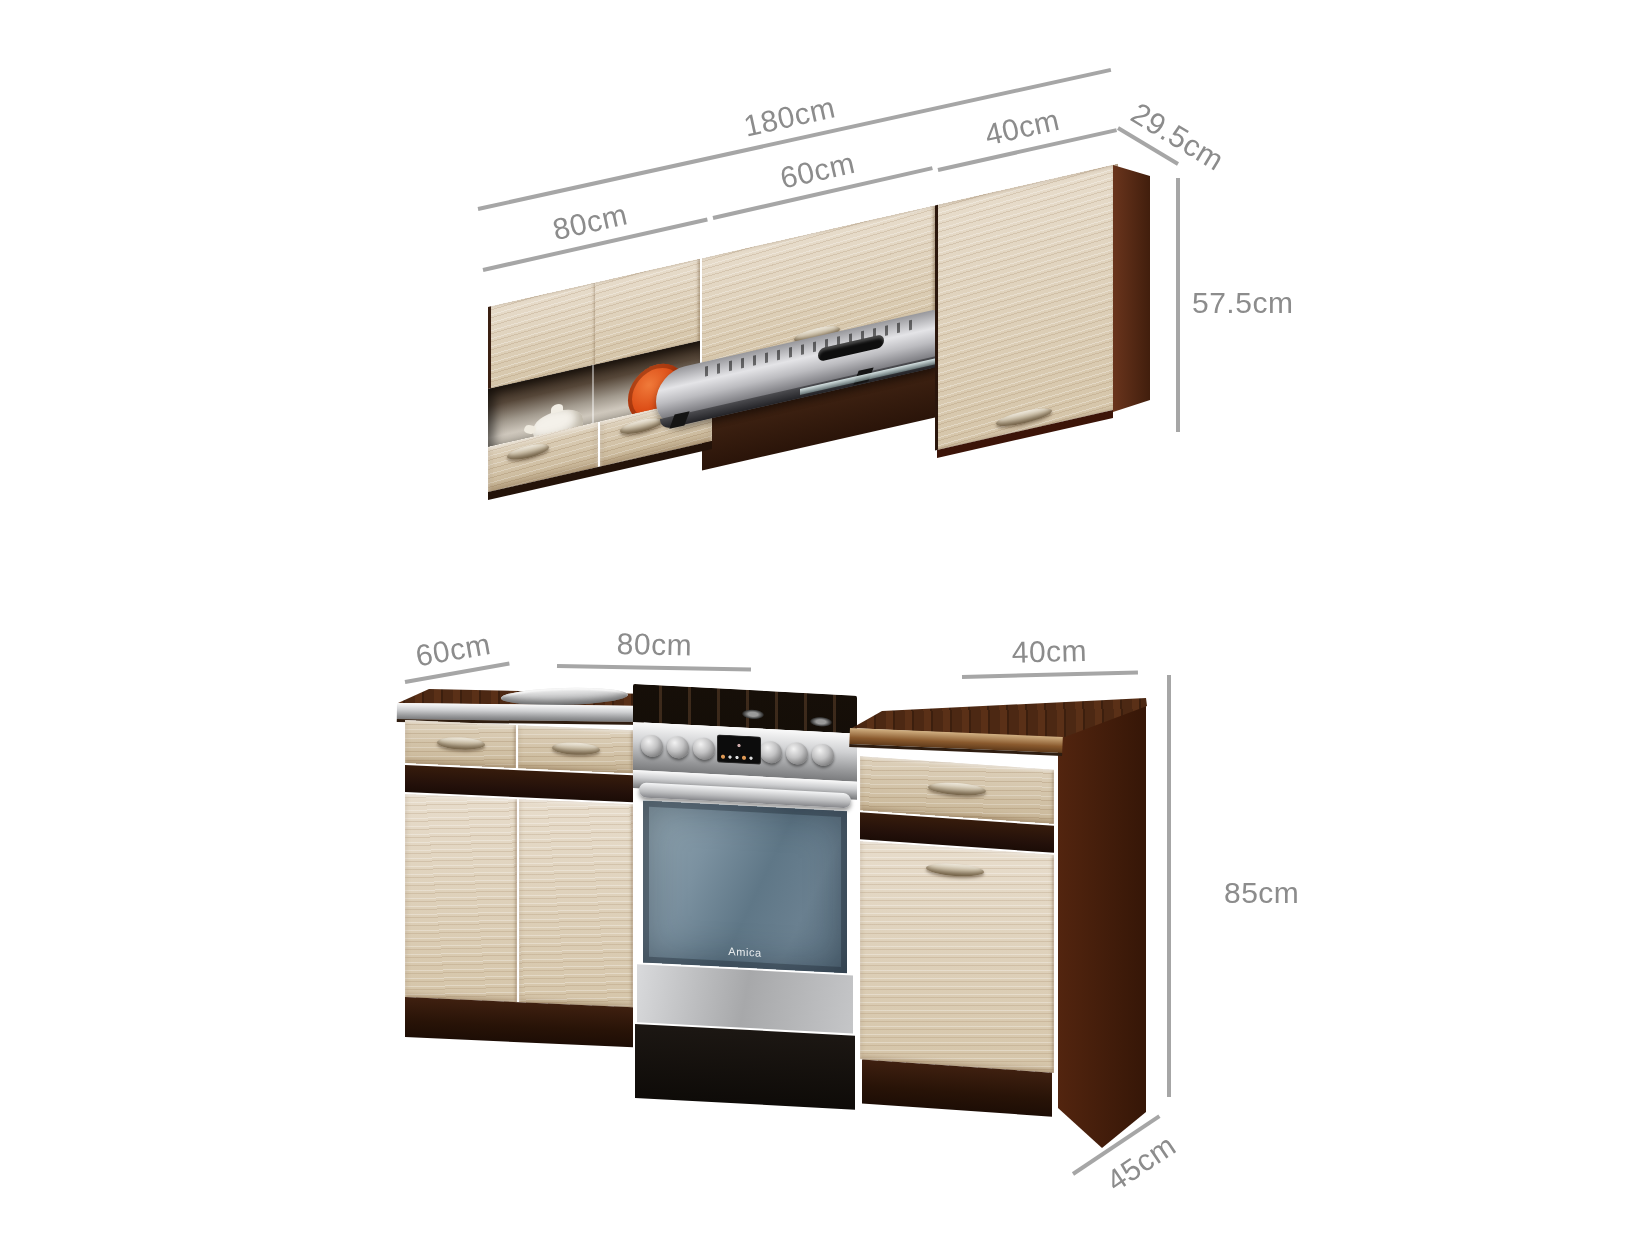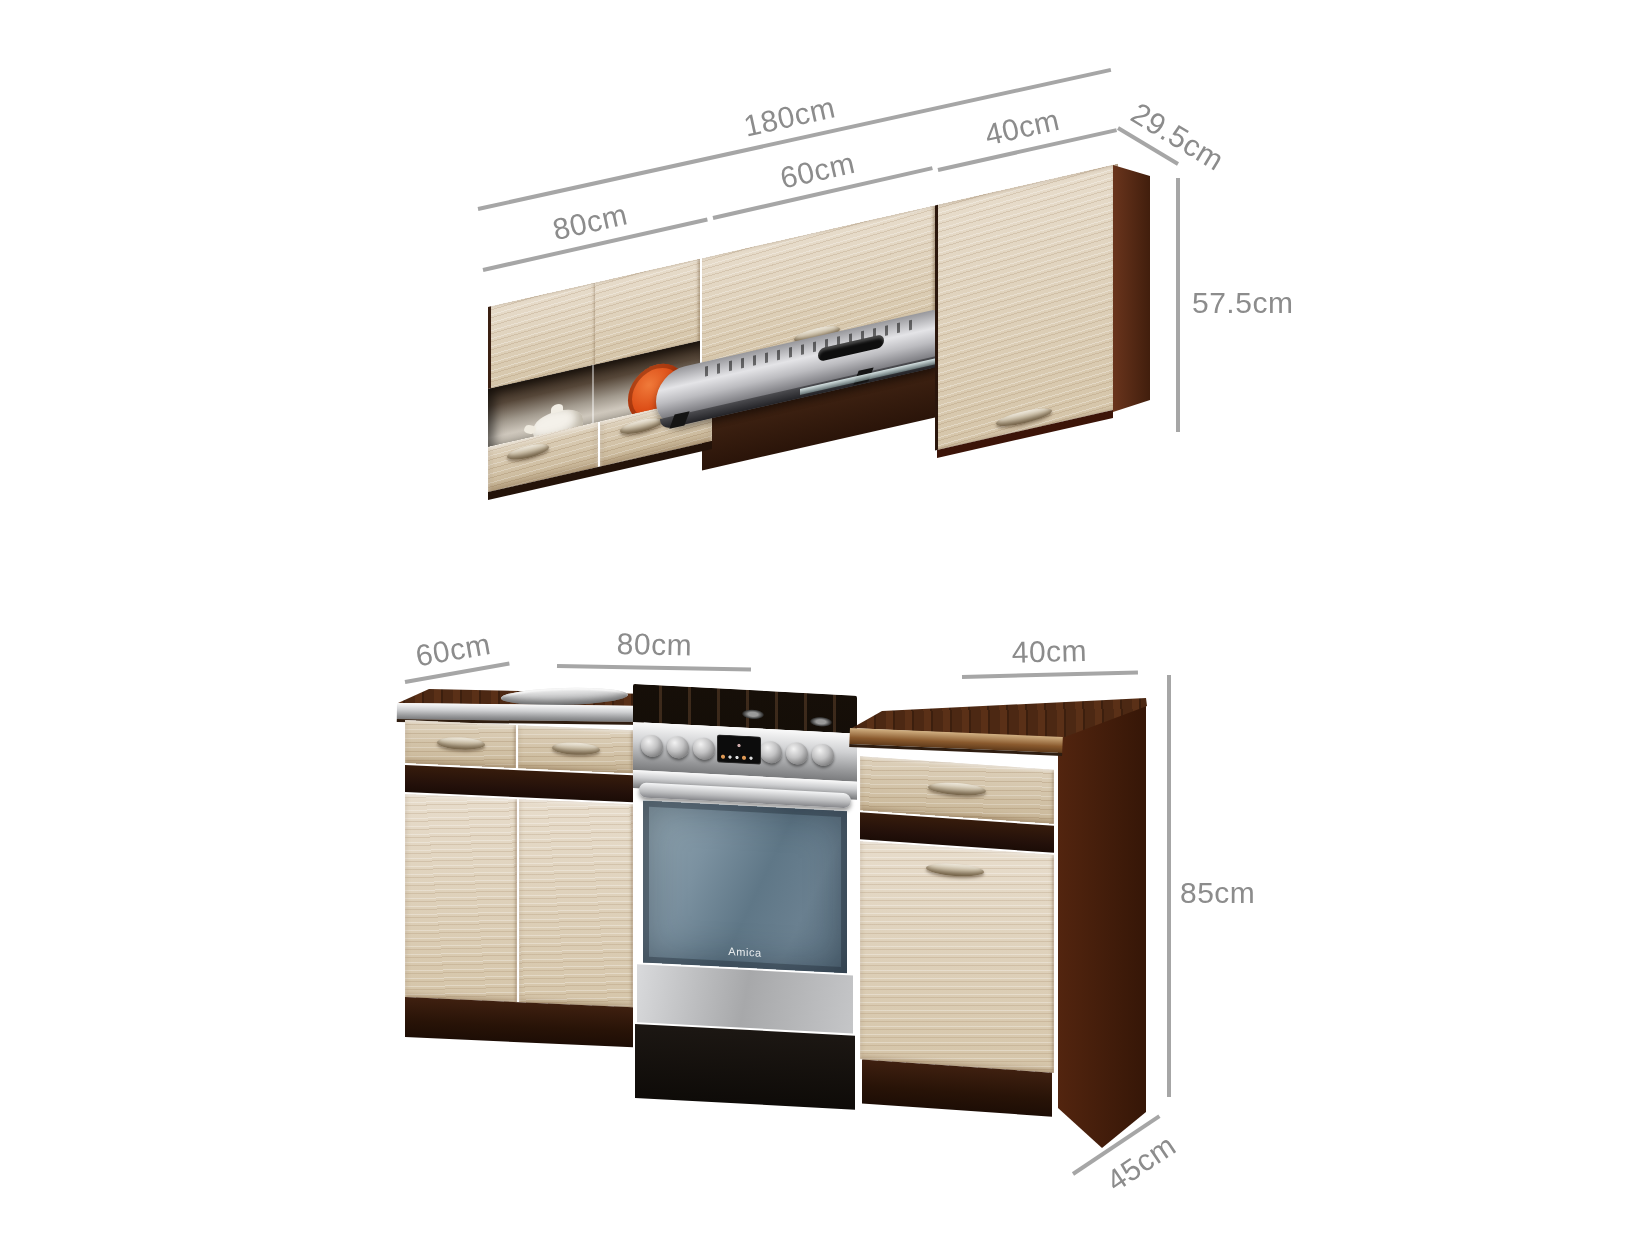--- a/index.html
+++ b/index.html
@@ -149,21 +149,21 @@
   <div class="dim" style="left:405px;top:680px;width:106px;transform:rotate(-10deg);">
     <span class="lbl">60cm</span>
   </div>
   <div class="dim" style="left:557px;top:664px;width:194px;transform:rotate(1deg);">
     <span class="lbl">80cm</span>
   </div>
   <div class="dim" style="left:962px;top:675px;width:176px;transform:rotate(-1.5deg);">
     <span class="lbl">40cm</span>
   </div>
   <div class="vdim" style="left:1167px;top:675px;height:422px;"></div>
-  <span class="vlbl" style="left:1180px;top:876px;">85cm</span>
+  <span class="vlbl" style="left:1224px;top:876px;">85cm</span>
   <div class="dim" style="left:1073px;top:1172px;width:104px;transform:rotate(-33.8deg);">
     <span class="lbl lbl-below">45cm</span>
   </div>
 
   <div class="side-panel" style="left:1056px;top:696px;width:92px;height:456px;
        clip-path:polygon(2px 26px,90px 6px,90px 416px,46px 452px,2px 412px);
        background:linear-gradient(90deg,#53250f,#351607);"></div>
 
   <div class="ctr-slab" style="left:396px;top:686px;width:256px;height:24px;
        clip-path:polygon(2px 17px,33px 3px,254px 8px,247px 20px);"></div>

